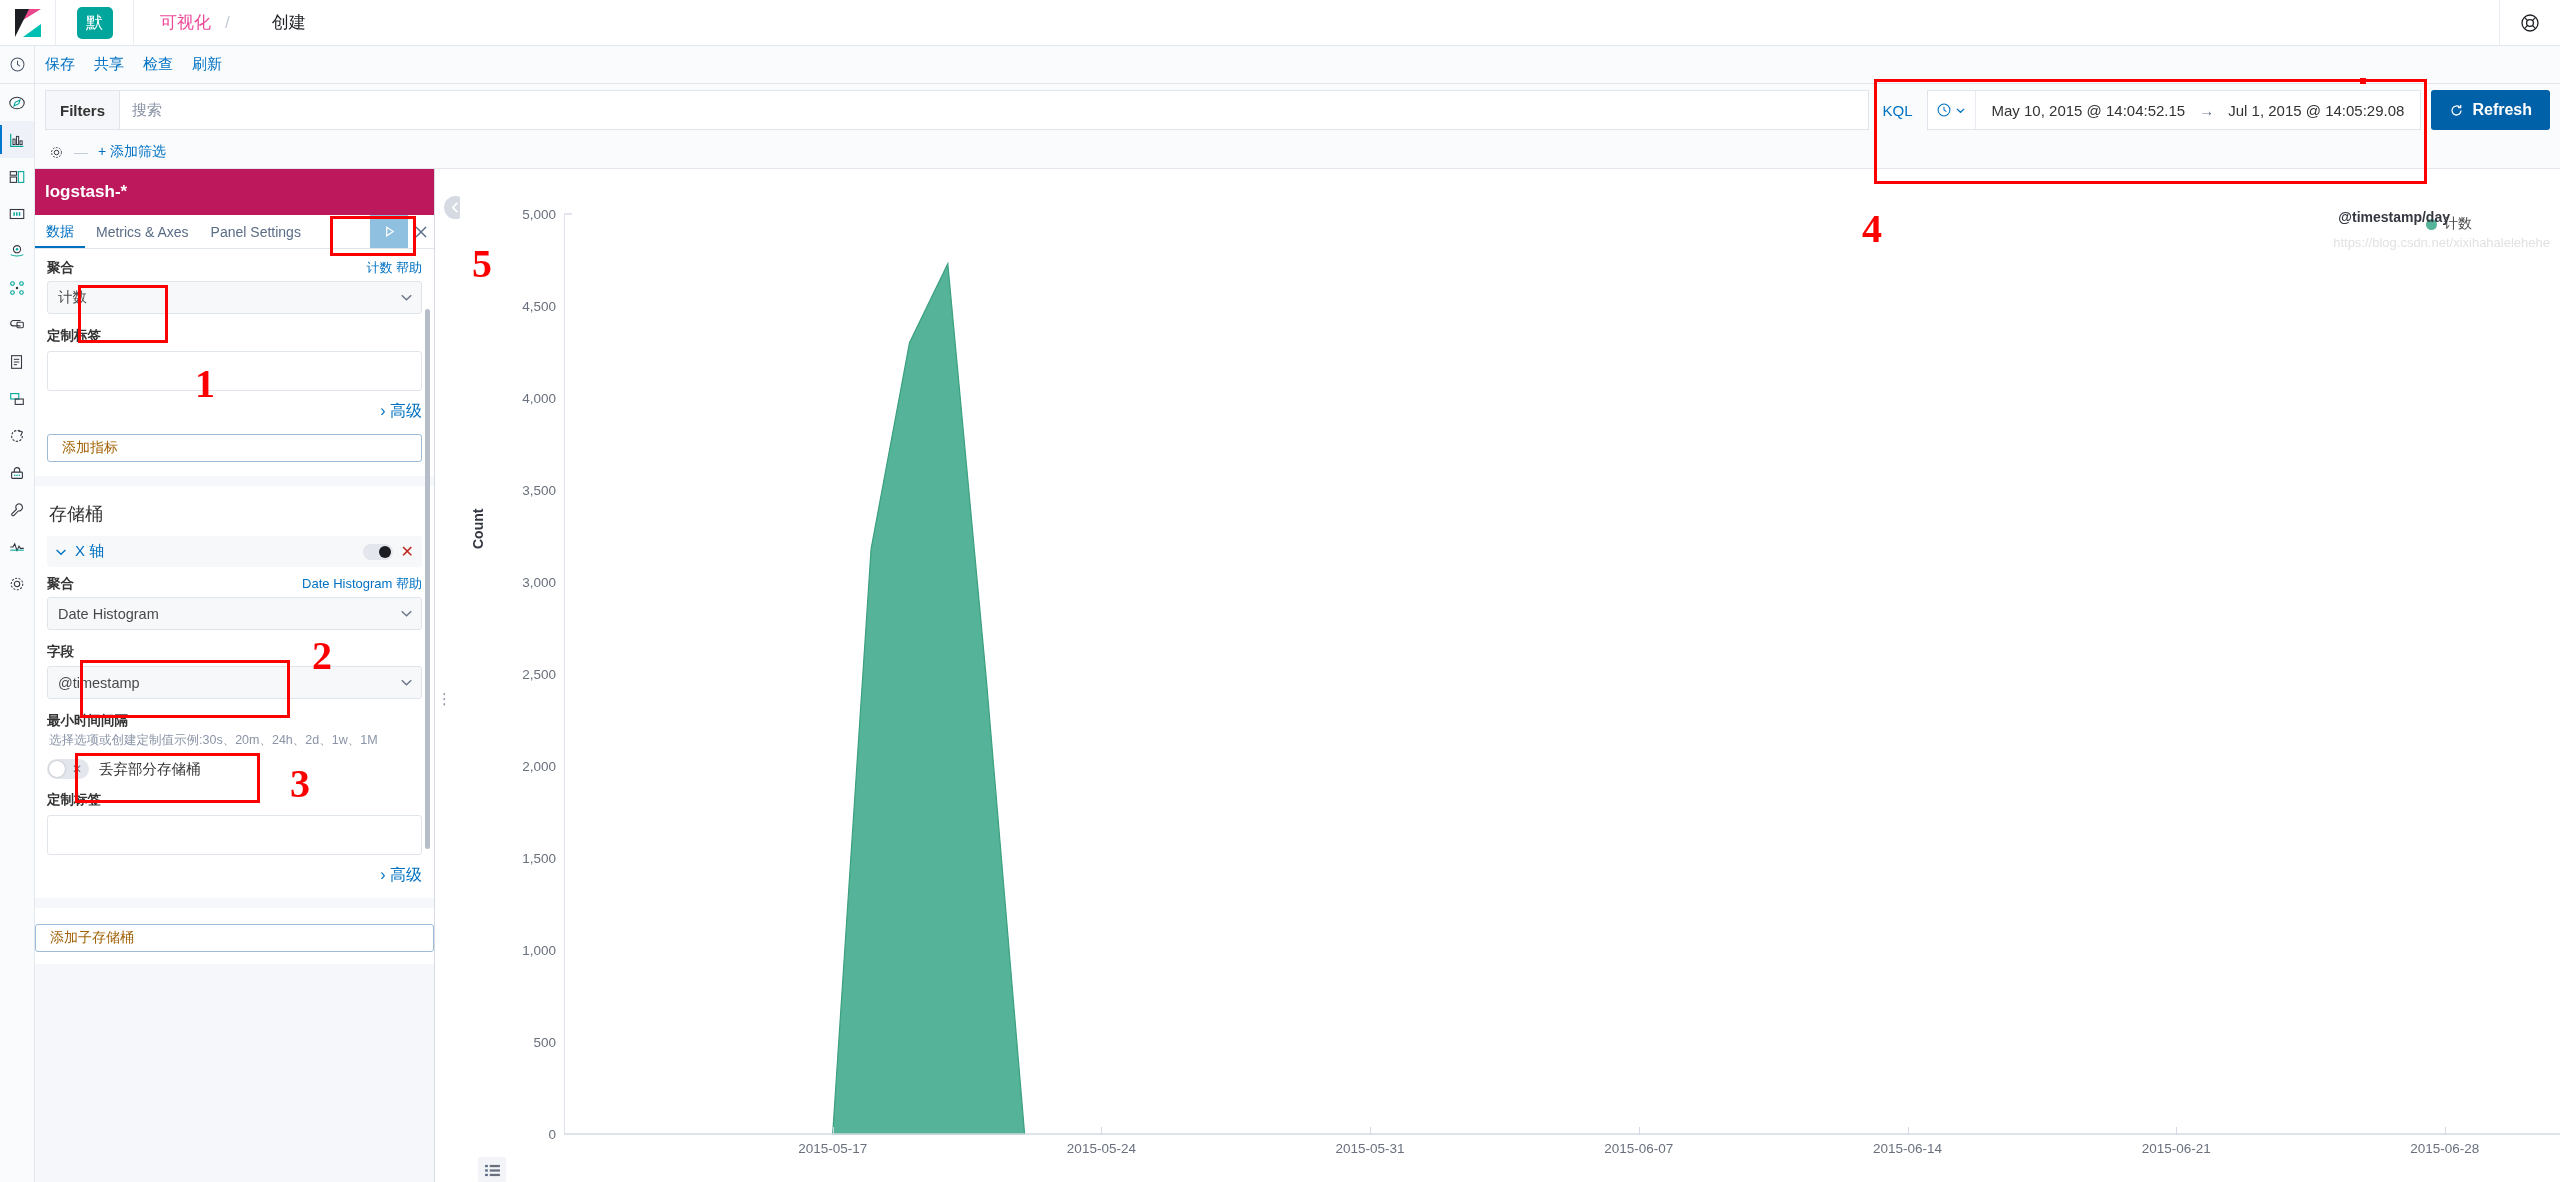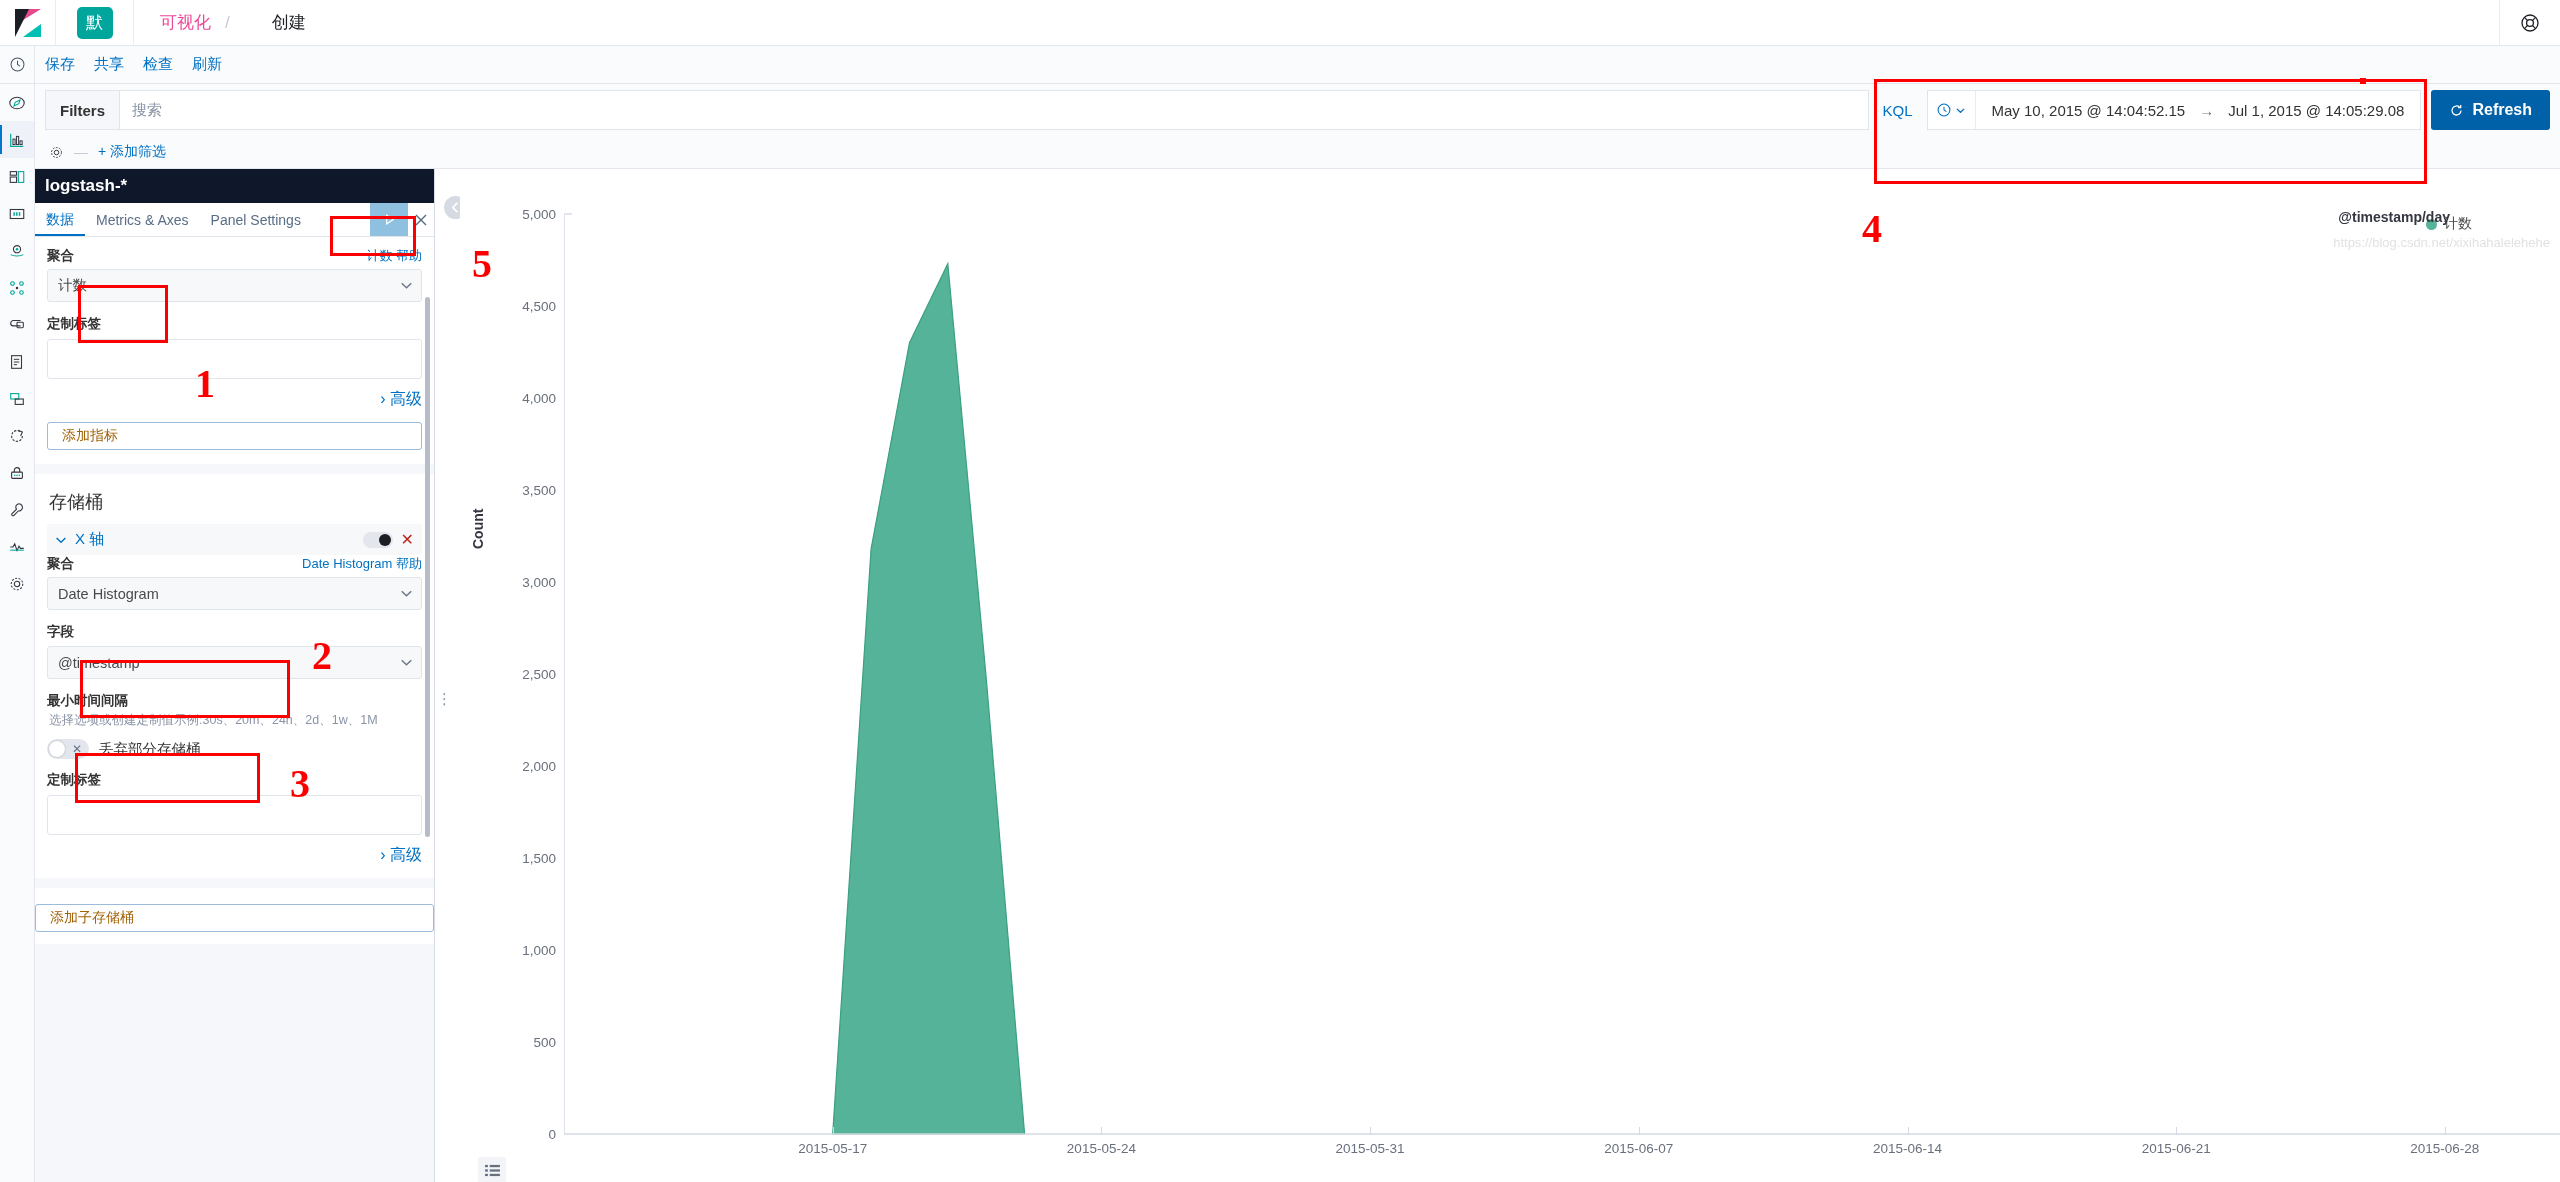--- a/index.html
+++ b/index.html
@@ -92,21 +92,21 @@
   }
   .addfilter { color:#0071c2; cursor:pointer; }
   .fdash { color:#c3ccd8; }
 
   
   .editor {
     position:absolute; left:35px; top:169px; width:400px; height:1013px;
     background:#f5f7fa; border-right:1px solid #d6dbe3; overflow:hidden;
   }
   .editor-title {
-    height:34px; background:#0f172a; color:#fff; display:flex; align-items:center;
+    height:46px; background:#be185d; color:#fff; display:flex; align-items:center;
     padding-left:10px; font-size:17px; font-weight:bold;
   }
   .editor-tabs {
     height:34px; border-bottom:1px solid #e0e4eb; background:#fff;
     display:flex; align-items:stretch; font-size:14px;
   }
   .etab { padding:0 11px; display:flex; align-items:center; color:#5a6d87; cursor:pointer; }
   .etab.active { color:#0071c2; box-shadow:inset 0 -2px 0 #0071c2; }
   .etab-spacer { flex:1; }
   .run-btn { width:38px; background:#8fc0e0; display:flex; align-items:center; justify-content:center; cursor:pointer; }
@@ -127,21 +127,21 @@
   .textinput {
     height:40px; border:1px solid #e0e4eb; background:#fff; border-radius:3px; margin-bottom:10px;
   }
   .adv { text-align:right; font-size:16px; color:#0071c2; cursor:pointer; margin-top:2px; }
   .ghost-btn {
     margin:8px auto 2px auto; display:block; padding:4px 14px; background:#fff;
     border:1px solid #9bbcd8; border-radius:3px; color:#a16207; font-size:14px; cursor:pointer;
   }
   .bucket-head {
     display:flex; align-items:center; gap:8px; background:#f7f8fa;
-    padding:6px 8px; border-radius:3px; 
+    padding:6px 8px; border-radius:3px; margin-bottom:8px;
   }
   .bucket-title { color:#0071c2; font-size:15px; flex:1; }
   .toggle-pill { width:30px; height:16px; border-radius:9px; background:#e3e6ed; position:relative; cursor:pointer; }
   .toggle-pill::after{ content:""; position:absolute; right:2px; top:2px; width:12px; height:12px; border-radius:50%; background:#1c1e23;}
   .x-close { color:#bd271e; font-size:16px; cursor:pointer; }
   .hint { font-size:12.5px; color:#8a94a6; line-height:1.45; margin:-4px 0 10px 2px; }
   .switch-row { display:flex; align-items:center; gap:10px; margin-bottom:12px; }
   .switch {
     width:42px; height:20px; border-radius:11px; background:#e3e6ed; position:relative; cursor:pointer;
     display:flex; align-items:center;

